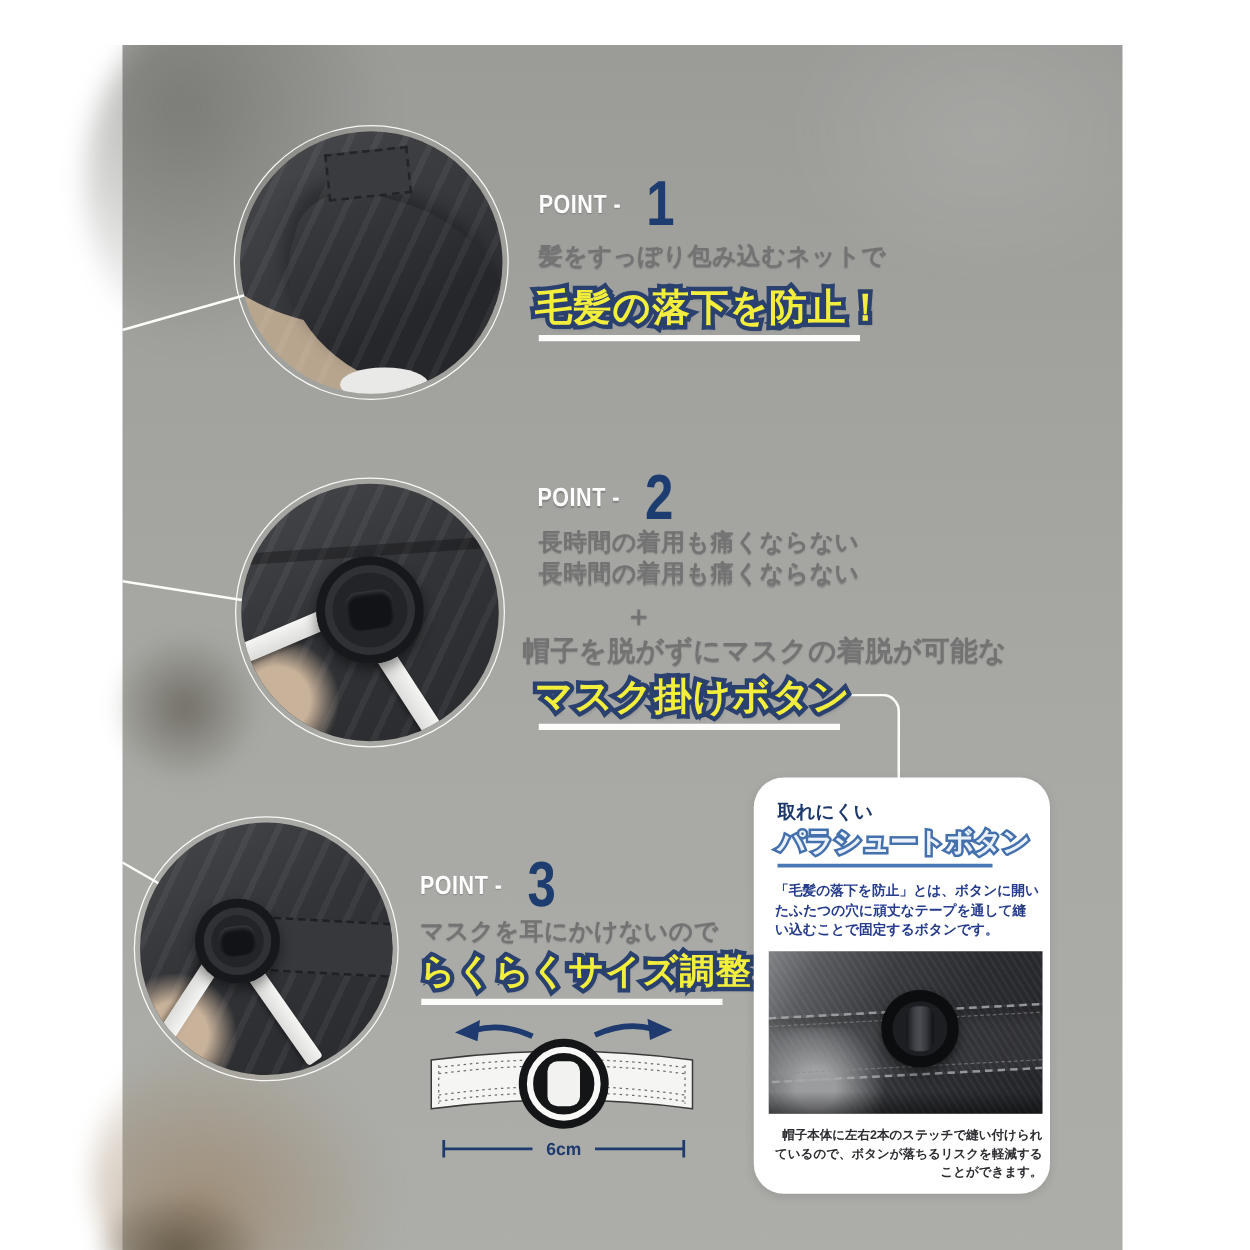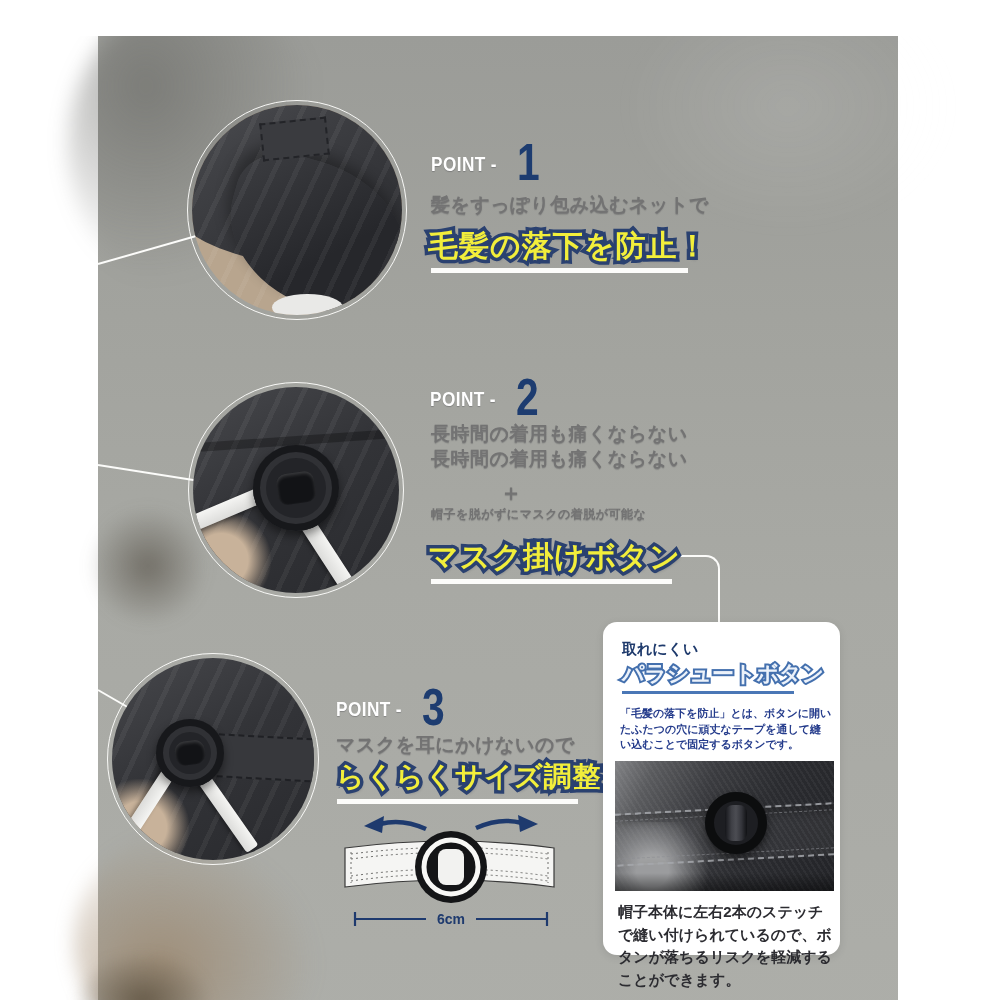--- a/index.html
+++ b/index.html
@@ -51,29 +51,29 @@
   .body-line{position:absolute;color:#737373;font-weight:bold;white-space:nowrap;z-index:4;
              text-shadow:0 1px 1px rgba(50,50,55,.3);letter-spacing:.5px;}
   .headline{position:absolute;font-weight:bold;white-space:nowrap;letter-spacing:1px;z-index:4;}
   .headline .stroke{position:absolute;left:0;top:0;color:#2a4170;-webkit-text-stroke:7px #2a4170;
                     text-shadow:2px 3px 3px rgba(35,42,60,.30);}
   .headline .fill{position:relative;color:#f2ee3b;}
   .rule{position:absolute;height:5px;background:#fcfcfa;z-index:4;}
   
   .slider-svg{position:absolute;left:338px;top:776px;z-index:4;}
   
-  .info-box{position:absolute;left:603px;top:586px;width:237px;height:333px;background:#ffffff;border-radius:14px;
+  .info-box{position:absolute;left:603px;top:586px;width:237px;height:333px;background:#ffffff;border-radius:24px;
             box-shadow:0 2px 8px rgba(0,0,0,.10);z-index:5;}
   .ib-title-small{position:absolute;left:19px;top:18px;font-size:15px;font-weight:bold;color:#1e3a6c;}
   .ib-title{position:absolute;left:19px;top:37px;font-size:22px;font-weight:bold;white-space:nowrap;}
   .ib-title .stroke{position:absolute;left:0;top:0;color:#4470ae;-webkit-text-stroke:4px #4470ae;}
   .ib-title .fill{position:relative;color:#ecf2fa;}
   .ib-underline{position:absolute;left:19px;top:69px;width:172px;height:3px;background:#4a77b6;}
   .ib-desc{position:absolute;left:17px;top:84px;width:212px;font-size:11px;font-weight:bold;color:#253c8c;line-height:1.42;}
-  .ib-note{position:absolute;left:15px;top:279px;width:216px;font-size:15px;font-weight:bold;color:#2c2c31;line-height:1.5;}
+  .ib-note{position:absolute;left:15px;top:279px;width:216px;font-size:10px;font-weight:bold;color:#2c2c31;line-height:1.5;text-align:right;}
   
   .hat-photo{position:absolute;left:12px;top:139px;width:219px;height:130px;overflow:hidden;
              background:linear-gradient(115deg,#818285 0%,#5a5b5e 15%,#3a3b3f 38%,#2b2c30 62%,#232428 100%);}
   .hp-texture{position:absolute;inset:0;background:repeating-linear-gradient(58deg,rgba(255,255,255,.045) 0 2px,transparent 2px 5px);}
   .hp-light{position:absolute;left:-12%;bottom:-22%;width:58%;height:75%;background:radial-gradient(circle,#9b9c9e 20%,transparent 70%);}
   .hp-band{position:absolute;left:-4%;top:36%;width:108%;height:38%;transform:rotate(-3deg);
            background:rgba(255,255,255,.05);border-top:2px dashed rgba(165,167,171,.85);border-bottom:2px dashed rgba(165,167,171,.85);
            box-shadow:inset 0 6px 10px rgba(0,0,0,.28);}
   .hp-band::before{content:"";position:absolute;left:0;top:5px;width:100%;border-top:1px dashed rgba(140,142,146,.6);}
   .hp-band::after{content:"";position:absolute;left:0;bottom:5px;width:100%;border-top:1px dashed rgba(140,142,146,.6);}
@@ -148,21 +148,21 @@
   </div>
   <div class="rule" style="left:431px;top:232px;width:257px;"></div>
 
   <div class="pt-head" style="left:430px;top:338px;">
     <span class="pt-label">POINT -</span>
     <span class="pt-num">2</span>
   </div>
   <div class="body-line" style="left:431px;top:385px;font-size:19px;">長時間の着用も痛くならない</div>
   <div class="body-line" style="left:431px;top:410px;font-size:19px;">長時間の着用も痛くならない</div>
   <div class="body-line" style="left:500px;top:442px;font-size:22px;">＋</div>
-  <div class="body-line" style="left:431px;top:470px;font-size:12px;">帽子を脱がずにマスクの着脱が可能な</div>
+  <div class="body-line" style="left:418px;top:470px;font-size:22px;">帽子を脱がずにマスクの着脱が可能な</div>
   <div class="headline" style="left:428px;top:501px;font-size:30px;">
     <span class="stroke">マスク掛けボタン</span>
     <span class="fill">マスク掛けボタン</span>
   </div>
   <div class="rule" style="left:431px;top:543px;width:241px;"></div>
   <div class="connector"></div>
 
   <div class="pt-head" style="left:336px;top:648px;">
     <span class="pt-label">POINT -</span>
     <span class="pt-num">3</span>

